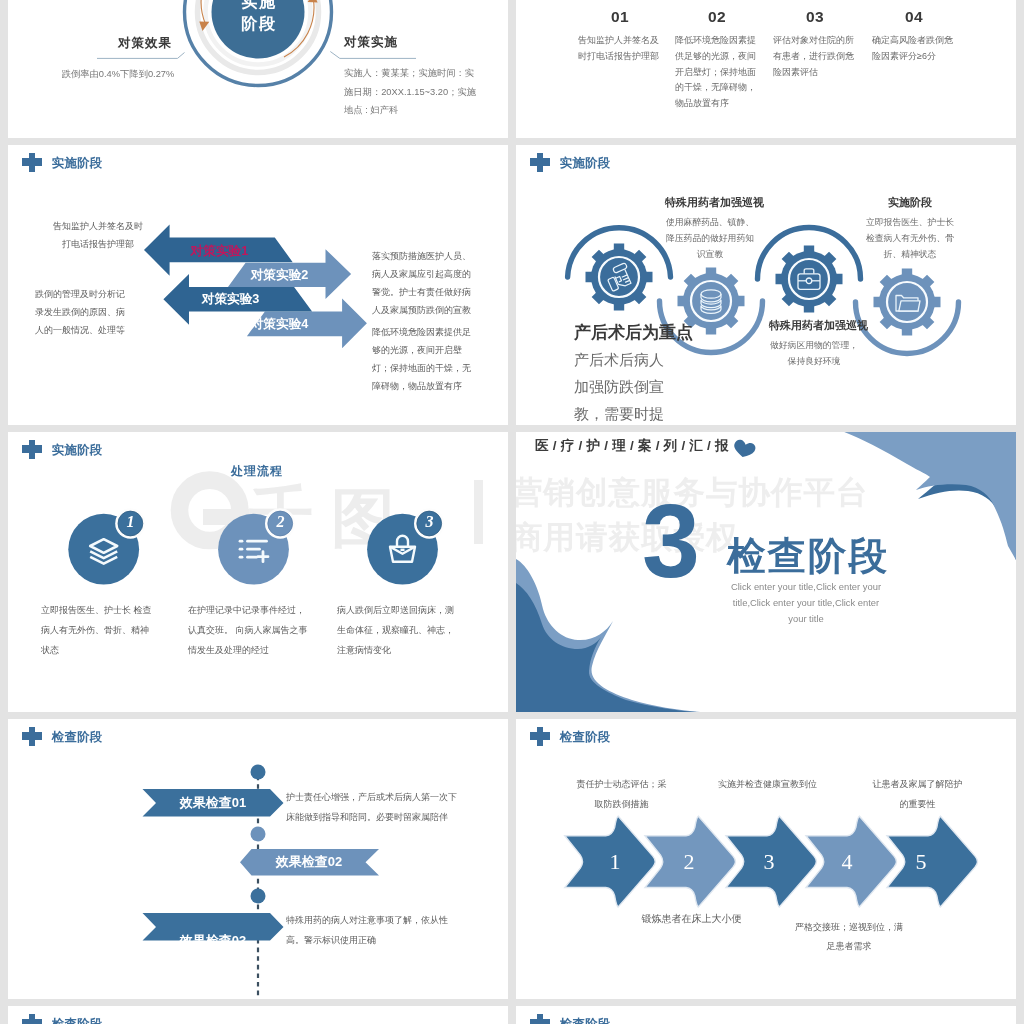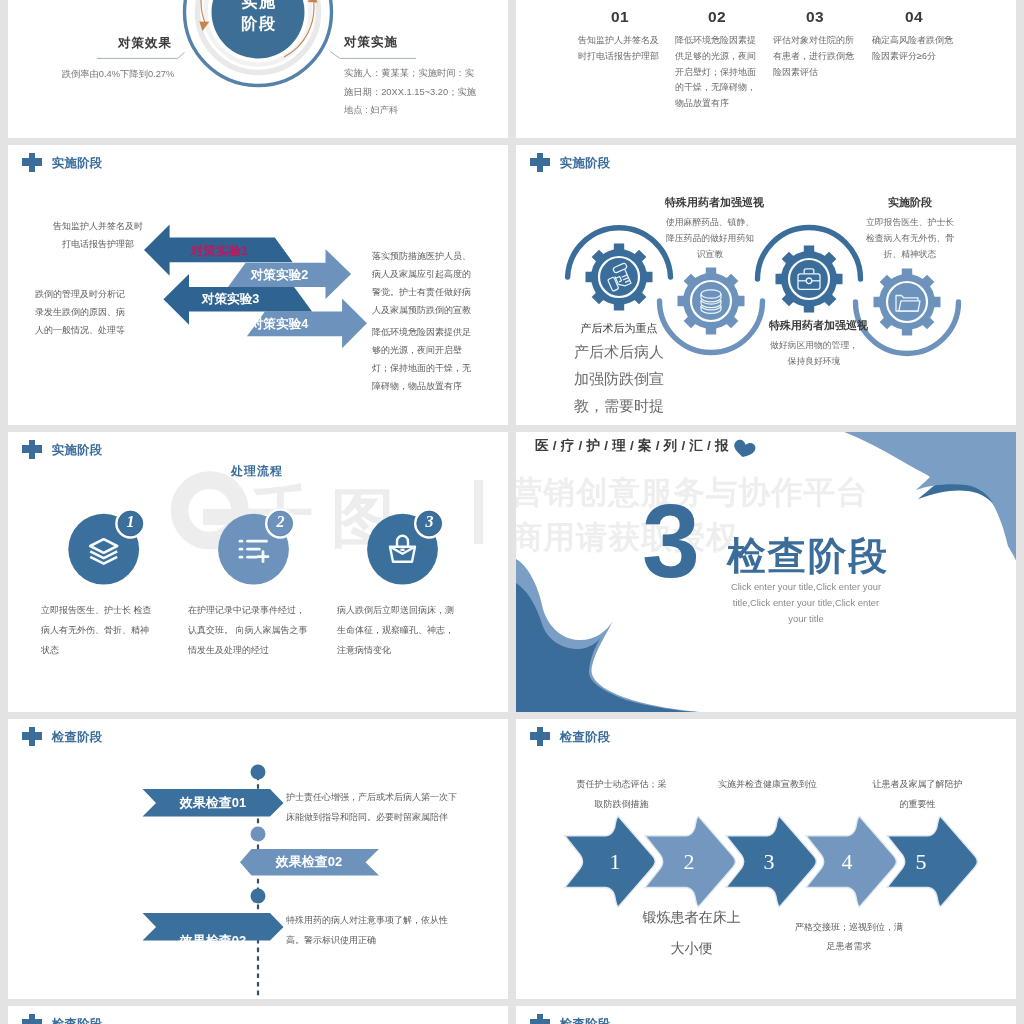--- a/index.html
+++ b/index.html
@@ -159,21 +159,21 @@
         <circle cx="0" cy="0" r="20" fill="none" stroke="#f7fbfe" stroke-width="2.2"></circle>
 
         <g fill="none" stroke="#eaf4fb" stroke-width="1.3" stroke-linejoin="round">
           <path d="M -11 9 L -11 -6.5 L -5.5 -6.5 L -3.5 -4.2 L 11 -4.2 L 11 9 Z"></path>
           <path d="M -8.2 9 L -6 -1.2 L 13 -1.2 L 11 9 Z" fill="#6d92bb"></path>
         </g>
       </g>
     </svg>
 
     <div class="abs" style="left:58px;top:176px;width:90px;text-align:center">
-      <div style="font-size:11px;font-weight:normal;color:#3a3a3a;white-space:nowrap">产后术后为重点</div>
+      <div style="font-size:17px;font-weight:bold;color:#3a3a3a;white-space:nowrap">产后术后为重点</div>
       <div style="margin-top:2px;font-size:15px;color:#6a6a6a;line-height:1.8">产后术后病人加强防跌倒宣教，需要时提供帮助贫血、大出血等高危病人列入交班</div>
     </div>
     <div class="abs" style="left:149px;top:50px;width:90px;text-align:center">
       <div style="font-size:11px;font-weight:bold;color:#3a3a3a;white-space:nowrap">特殊用药者加强巡视</div>
       <div style="margin-top:5px;font-size:8.8px;color:#6a6a6a;line-height:1.8">使用麻醉药品、镇静、降压药品的做好用药知识宣教</div>
     </div>
     <div class="abs" style="left:253px;top:173px;width:90px;text-align:center">
       <div style="font-size:11px;font-weight:bold;color:#3a3a3a;white-space:nowrap">特殊用药者加强巡视</div>
       <div style="margin-top:5px;font-size:8.8px;color:#6a6a6a;line-height:1.8">做好病区用物的管理，保持良好环境</div>
     </div>
@@ -347,21 +347,21 @@
         </g>
     </svg>
 
     <div class="abs ctr" style="left:84px;top:130px;width:30px;color:#fff;font-size:22px;font-family:'Liberation Serif',serif">1</div>
     <div class="abs ctr" style="left:158px;top:130px;width:30px;color:#fff;font-size:22px;font-family:'Liberation Serif',serif">2</div>
     <div class="abs ctr" style="left:238px;top:130px;width:30px;color:#fff;font-size:22px;font-family:'Liberation Serif',serif">3</div>
     <div class="abs ctr" style="left:316px;top:130px;width:30px;color:#fff;font-size:22px;font-family:'Liberation Serif',serif">4</div>
     <div class="abs ctr" style="left:390px;top:130px;width:30px;color:#fff;font-size:22px;font-family:'Liberation Serif',serif">5</div>
 
     <div class="abs ctr" style="left:58px;top:56px;width:95px;font-size:9px;color:#5c5c5c;line-height:2.2">责任护士动态评估；采取防跌倒措施</div>
-    <div class="abs ctr" style="left:124.5px;top:183px;width:102px;font-size:14px;color:#5c5c5c;line-height:2.2">锻炼患者在床上大小便</div>
+    <div class="abs ctr" style="left:124.5px;top:189px;width:102px;font-size:10px;color:#5c5c5c;line-height:2.2">锻炼患者在床上大小便</div>
     <div class="abs ctr" style="left:200.5px;top:56px;width:102px;font-size:9px;color:#5c5c5c;line-height:2.2">实施并检查健康宣教到位</div>
     <div class="abs ctr" style="left:275px;top:198.5px;width:116px;font-size:9px;color:#5c5c5c;line-height:2.2">严格交接班；巡视到位，满足患者需求</div>
     <div class="abs ctr" style="left:355px;top:56px;width:93px;font-size:9px;color:#5c5c5c;line-height:2.2">让患者及家属了解陪护的重要性</div>
   </div>
 
   <div class="slide col0" style="top:1148px">
     <div class="shead">
       <span class="cross">
           <i class="v"></i>
           <i class="h"></i>

